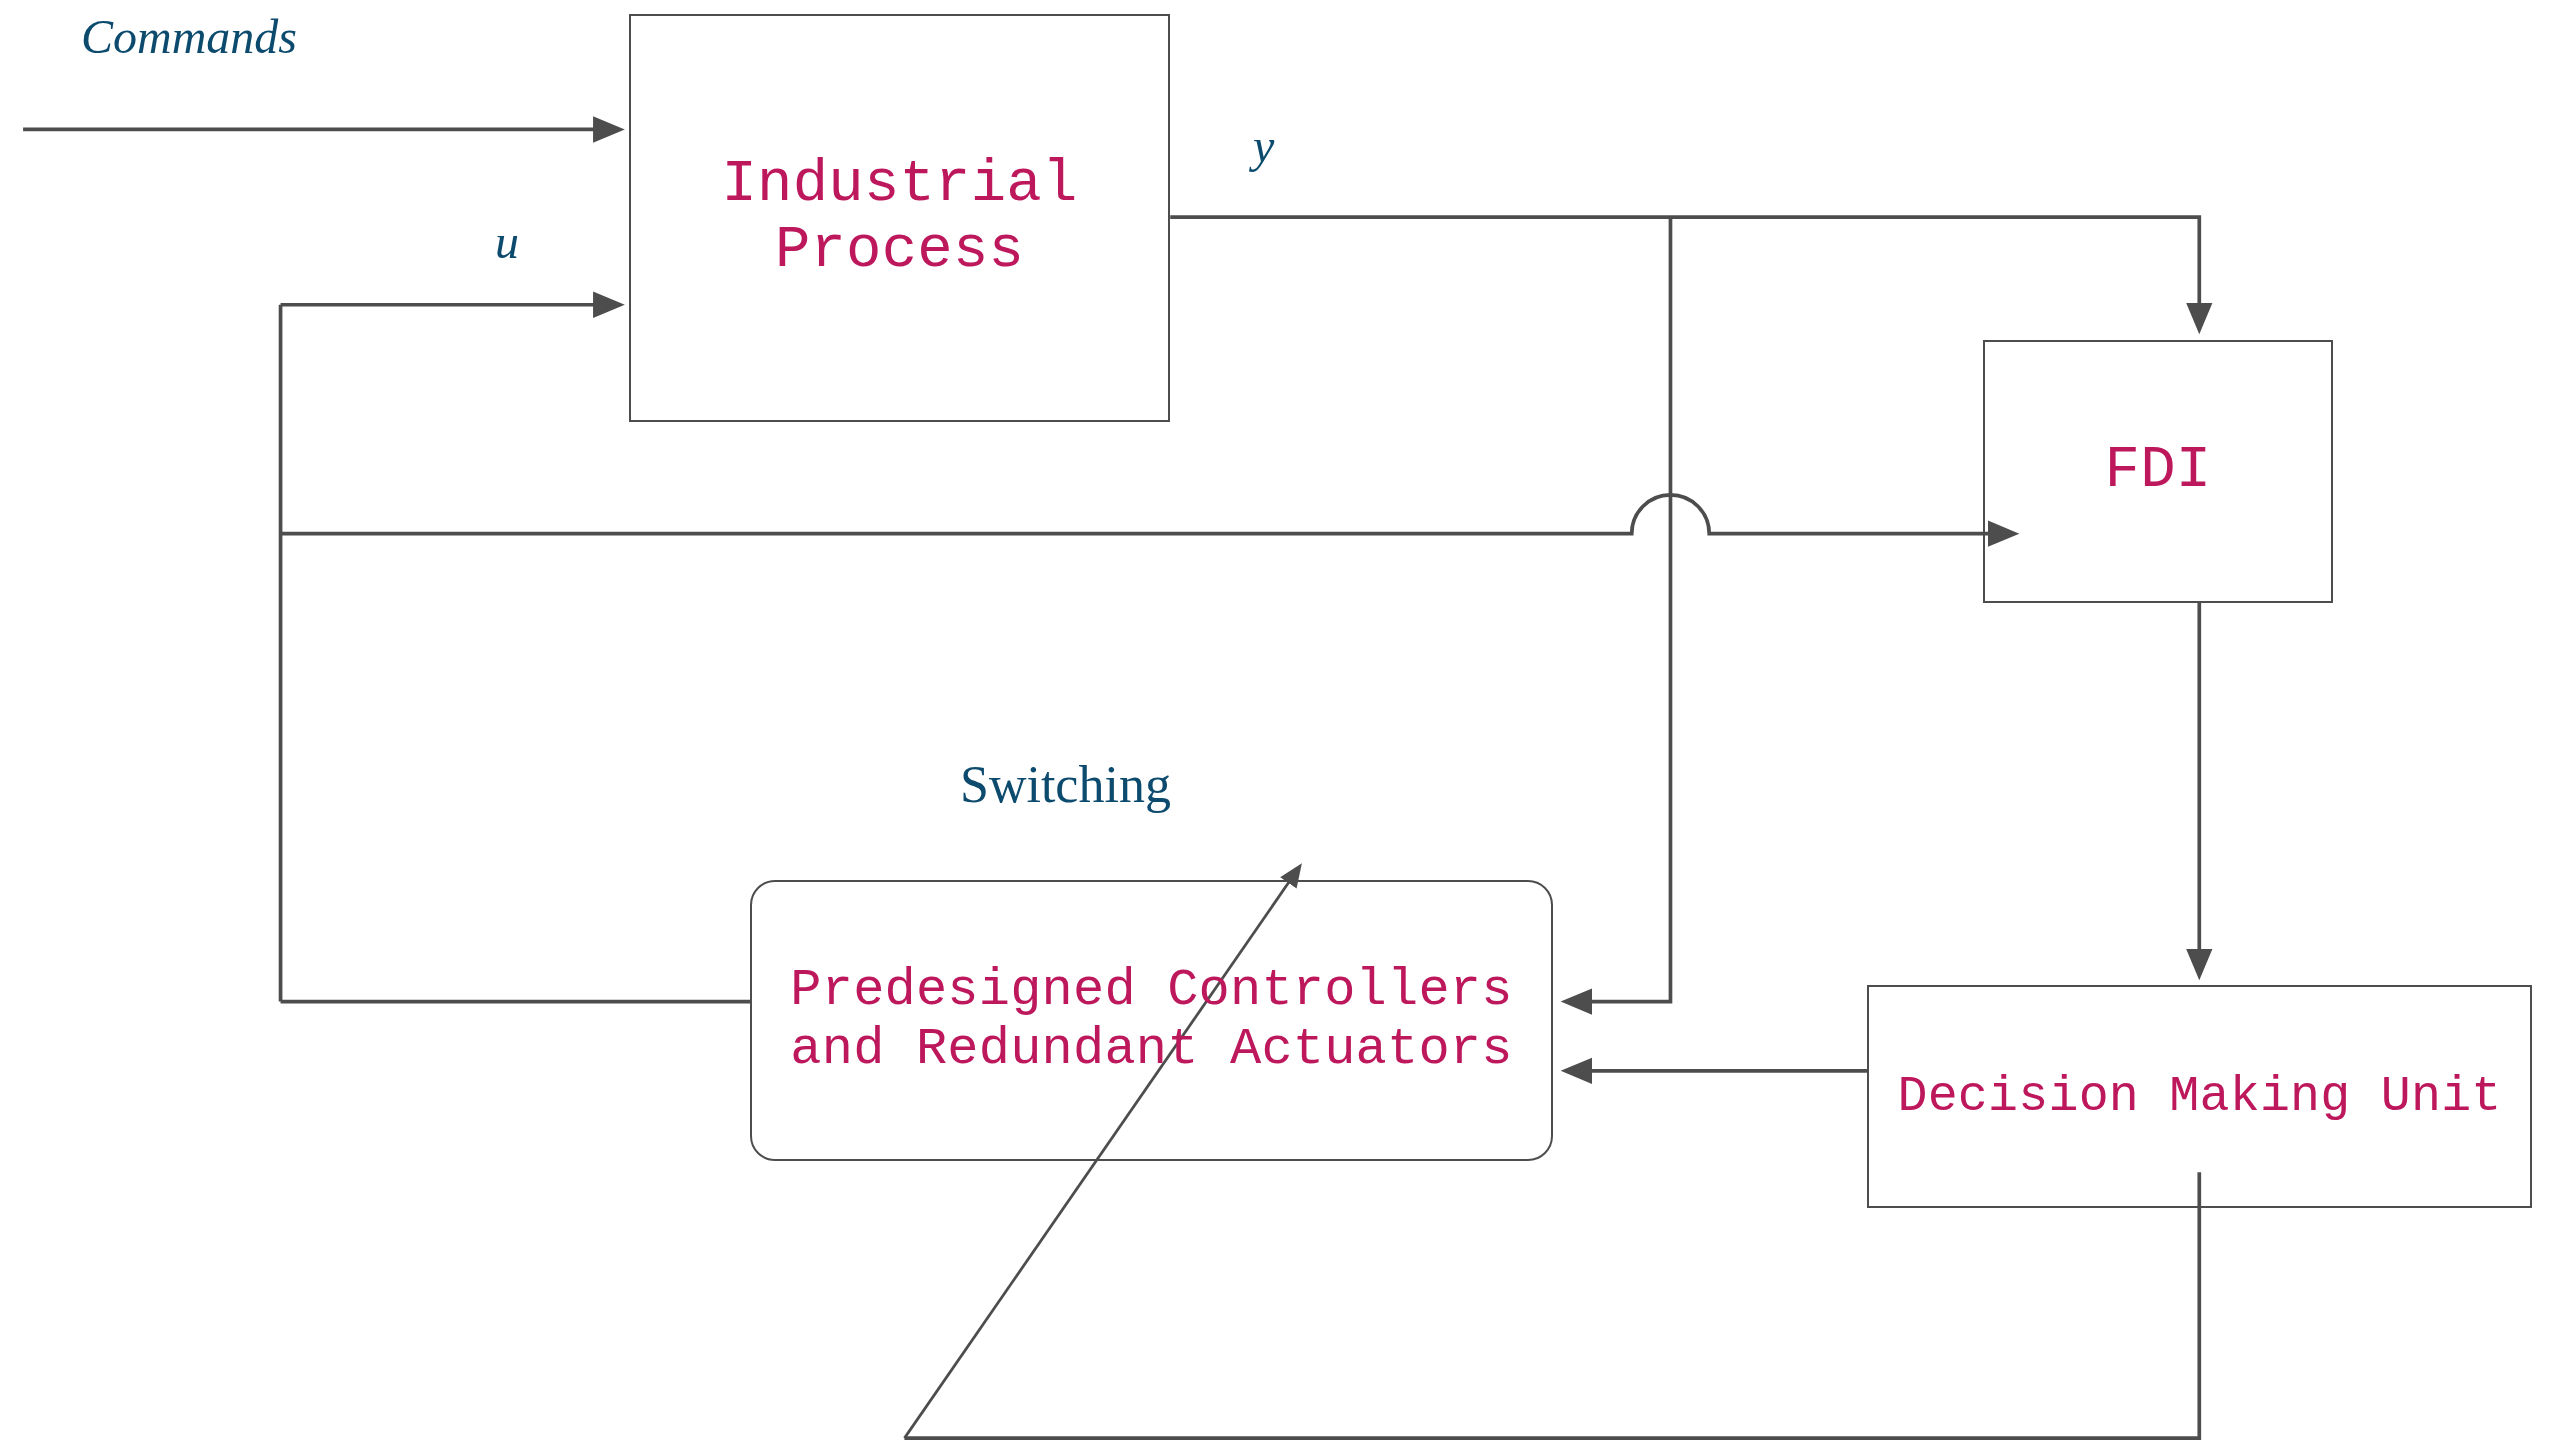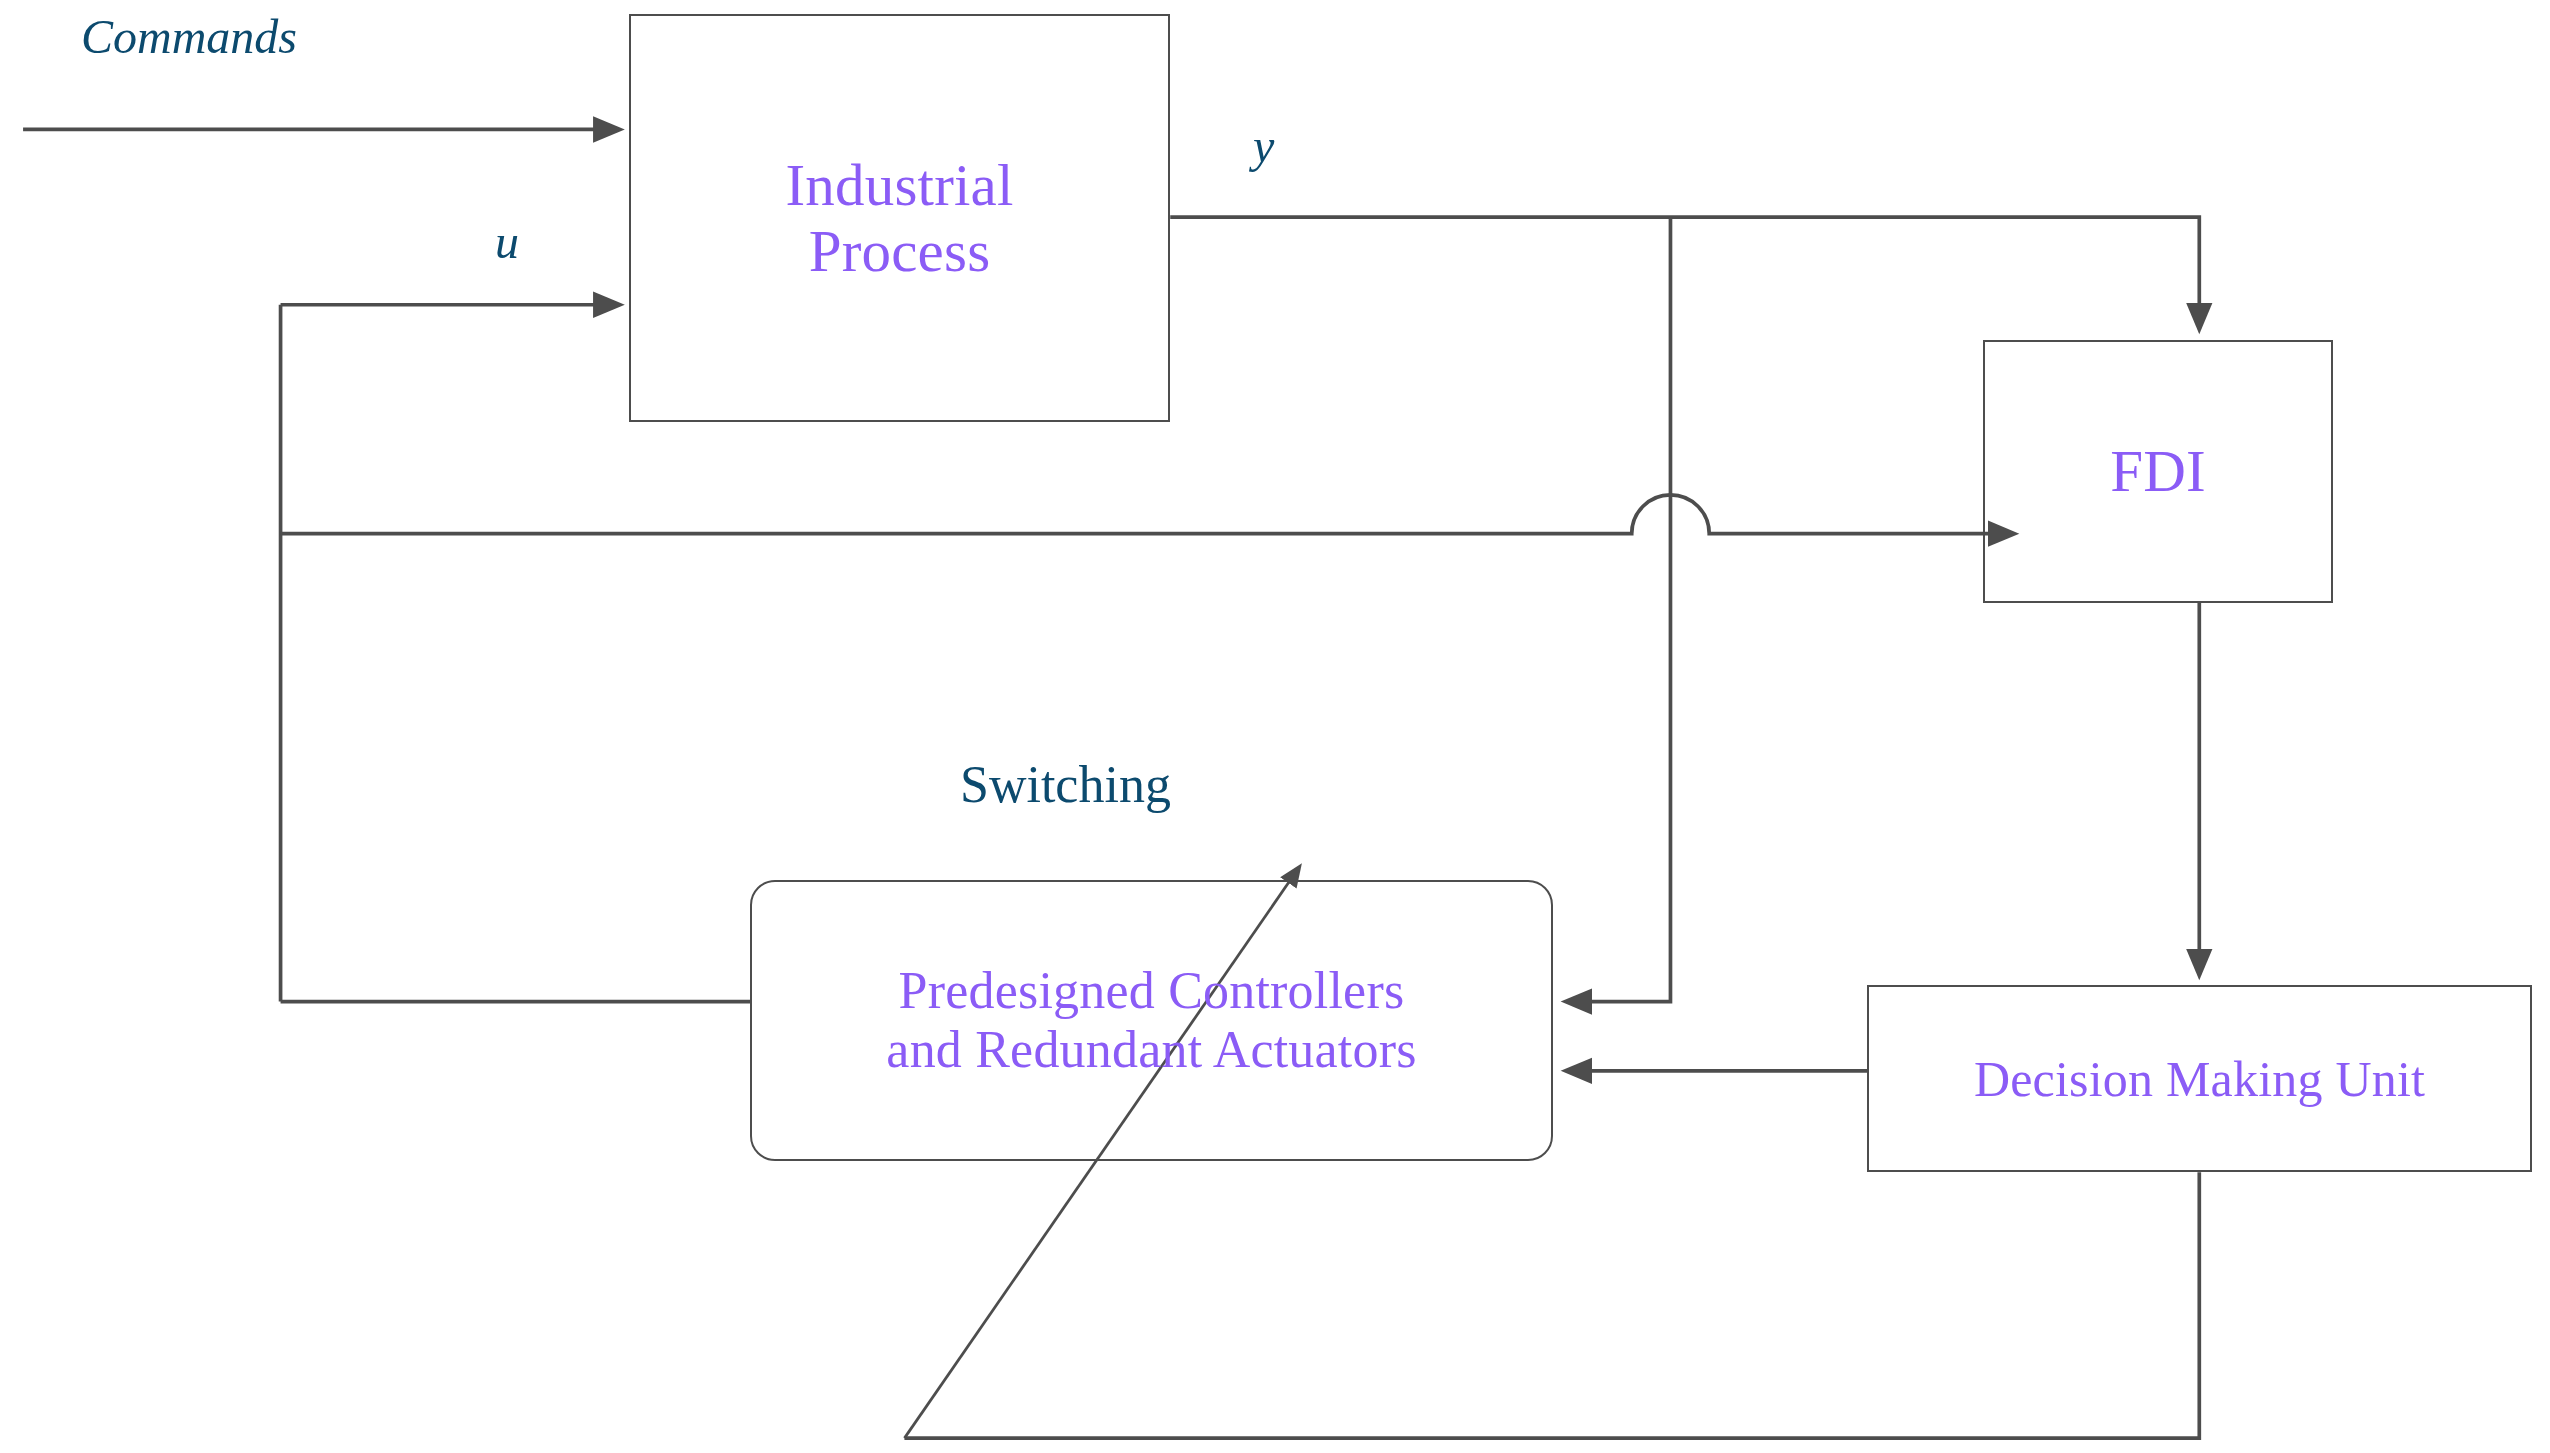--- a/index.html
+++ b/index.html
@@ -27,41 +27,41 @@
     position: absolute;
     box-sizing: border-box;
     border: 2.8px solid #4d4d4d;
     background: transparent;
     display: flex;
     align-items: center;
     justify-content: center;
     text-align: center;
   }
   .box-label {
-    font-family: Liberation Serif, serif;
-    color: #8b5cf6;
+    font-family: Liberation Mono, monospace;
+    color: #be185d;
     line-height: 1.12;
     white-space: pre-line;
     letter-spacing: 0.2px;
   }
   .edge-label {
     position: absolute;
     font-family: "Liberation Serif", "DejaVu Serif", serif;
     color: #0c4a6e;
     white-space: nowrap;
   }
   .italic { font-style: italic; }
 
   #box-industrial-process { left: 629px; top: 14px; width: 541px; height: 408px; }
   #box-industrial-process .box-label { font-size: 59px; }
 
   #box-fdi { left: 1983px; top: 340px; width: 350px; height: 263px; }
   #box-fdi .box-label { font-size: 59px; }
 
-  #box-decision-making-unit { left: 1867px; top: 985px; width: 665px; height: 187px; }
+  #box-decision-making-unit { left: 1867px; top: 985px; width: 665px; height: 223px; }
   #box-decision-making-unit .box-label { font-size: 50px; }
 
   #box-predesigned-controllers { left: 750px; top: 880px; width: 803px; height: 281px; border-radius: 25px; }
   #box-predesigned-controllers .box-label { font-size: 52px; }
 
   #label-commands { left: 81px; top: 9.2px; font-size: 48px; }
   #label-u { left: 495px; top: 214px; font-size: 48px; }
   #label-y { left: 1253px; top: 118px; font-size: 48px; }
   #label-switching { left: 960px; top: 755px; font-size: 52px; }
 </style>

